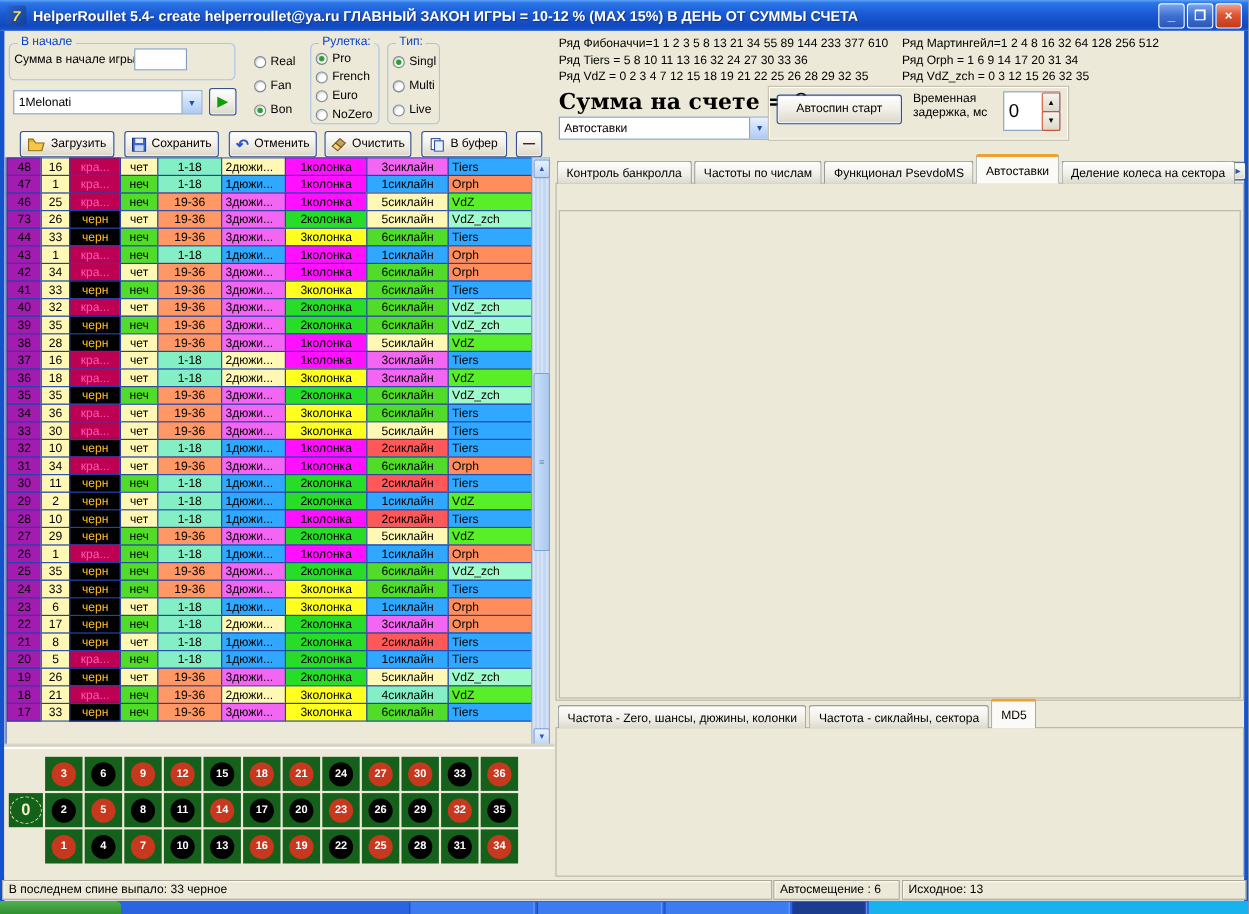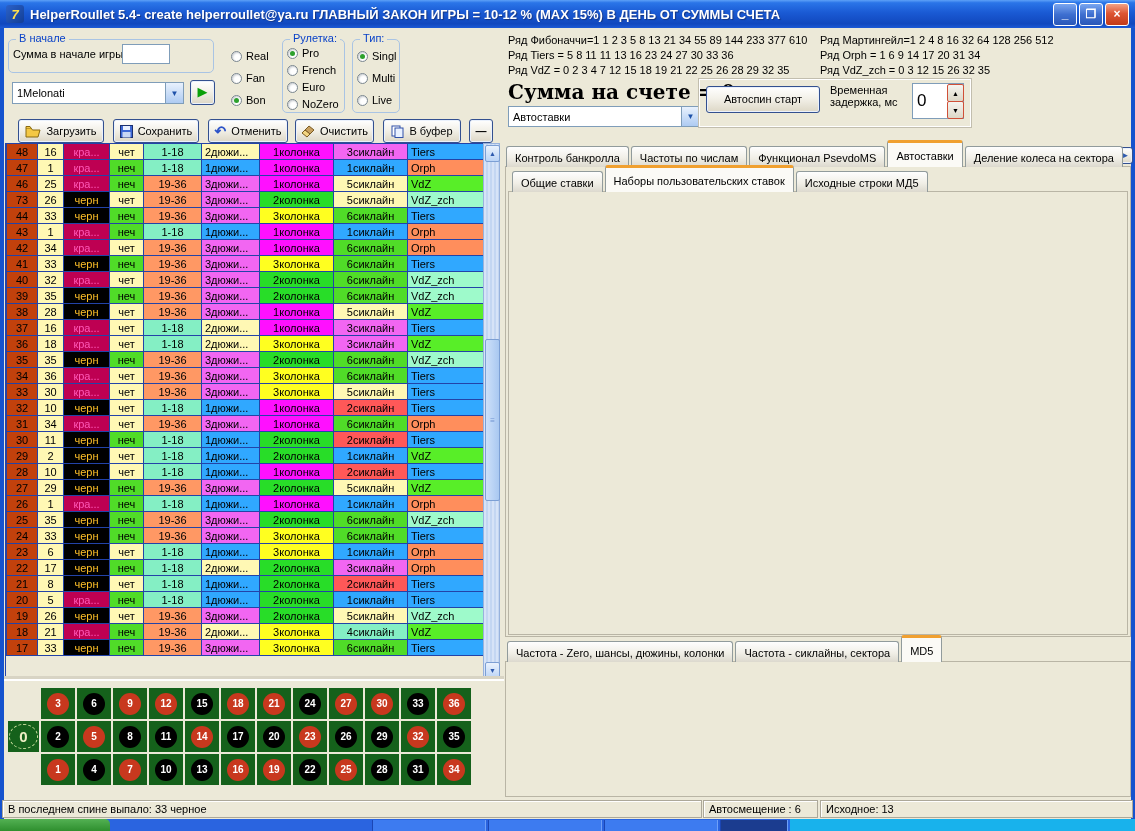--- a/index.html
+++ b/index.html
@@ -44,21 +44,21 @@
     background:linear-gradient(180deg,#FEFEFE,#F1EFE7 55%,#DCD9CE);}
   .tab.active{height:23px;background:#FBFAF6;border-top:3px solid #F0A030;font-weight:normal;position:relative;z-index:3;}
   
   #history-table{position:absolute;left:5px;top:143px;width:478px;height:540px;overflow:hidden;
     border-left:1px solid #2343A8;}
   .trow{display:grid;grid-template-columns:32px 26px 46px 34px 58px 58px 74px 74px 76px;height:17px;margin-top:-1px;}
   .trow:first-child{margin-top:0;}
   .tcell{border:1px solid #2343A8;margin-left:-1px;box-sizing:border-box;display:flex;align-items:center;
     justify-content:center;overflow:hidden;white-space:nowrap;font-size:11px;}
   .tcell:first-child{margin-left:0;}
-  .tc0{background:#c2410c;}
+  .tc0{background:#a21caf;}
   .tc1{background:#FFF8B4;}
   .tc5,.tc8{justify-content:flex-start;padding-left:3px;}
   
   .sbar{position:absolute;width:17px;background:repeating-linear-gradient(90deg,#D6E3F7 0 2px,#C3D6F2 2px 4px);
     border:1px solid #98B2DC;box-sizing:border-box;}
   .sbtn{position:absolute;left:1px;width:13px;height:15px;border:1px solid #7C9FD4;border-radius:2px;
     background:linear-gradient(180deg,#EAF2FD,#BBD4F6);color:#2E5AAE;font-size:7px;display:flex;
     align-items:center;justify-content:center;}
   .sthumb{position:absolute;left:1px;width:13px;border:1px solid #7C9FD4;border-radius:2px;
     background:linear-gradient(90deg,#CDE0F9,#A9C8F1);display:flex;align-items:center;justify-content:center;
@@ -712,21 +712,21 @@
             <div class="chip black">31</div>
           </div>
           <div class="bcell">
             <div class="chip red">34</div>
           </div>
         </div>
       </div>
   </div>
 
   <div class="series" style="left:508px;top:34px">Ряд Фибоначчи=1 1 2 3 5 8 13 21 34 55 89 144 233 377 610</div>
-  <div class="series" style="left:508px;top:49px">Ряд Tiers = 5 8 11 11 13 16 23 24 27 30 33 36</div>
+  <div class="series" style="left:508px;top:49px">Ряд Tiers = 5 8 10 11 13 16 32 24 27 30 33 36</div>
   <div class="series" style="left:508px;top:64px">Ряд VdZ = 0 2 3 4 7 12 15 18 19 21 22 25 26 28 29 32 35</div>
   <div class="series" style="left:820px;top:34px">Ряд Мартингейл=1 2 4 8 16 32 64 128 256 512</div>
   <div class="series" style="left:820px;top:49px">Ряд Orph = 1 6 9 14 17 20 31 34</div>
   <div class="series" style="left:820px;top:64px">Ряд VdZ_zch = 0 3 12 15 26 32 35</div>
 
   <div id="sum-label">Сумма на счете = 0</div>
   <div class="combo" style="left:508px;top:106px;width:192px;height:21px">
     <span>Автоставки</span>
     <span class="arr">▼</span>
   </div>
@@ -747,25 +747,20 @@
       <div class="tab">Контроль банкролла</div>
       <div class="tab">Частоты по числам</div>
       <div class="tab">Функционал PsevdoMS</div>
       <div class="tab active">Автоставки</div>
       <div class="tab">Деление колеса на сектора</div>
     </div>
   <div class="xbtn" style="left:1103px;top:147px;width:15px;height:17px;color:#2E5AAE;font-size:8px">◄</div>
   <div class="xbtn" style="left:1118px;top:147px;width:15px;height:17px;color:#2E5AAE;font-size:8px">►</div>
 
   <div class="pagepanel" style="left:508px;top:191px;width:620px;height:444px"></div>
-  <div class="tabstrip" style="left:512px;top:169px;height:23px;z-index:2" id="tabs-sub">
-      <div class="tab">Общие ставки</div>
-      <div class="tab active">Наборы пользовательских ставок</div>
-      <div class="tab">Исходные строки МД5</div>
-    </div>
 
   <div class="xbtn" style="left:513px;top:196px;width:180px;height:37px">
     <span class="gcirc" style="font-size:7px">ПН</span>
     <span style="width:130px">Автоставка пользовательский набор</span>
   </div>
   <div class="xbtn" style="left:697px;top:196px;width:114px;height:37px">
     <svg width="18" height="15" viewBox="0 0 16 13">
         <path d="M1 3 L6 3 L7.5 5 L15 5 L13 12 L1 12 Z" fill="#F4C844" stroke="#8A6A10"></path>
         <path d="M1 3 L1 1.5 L5 1.5 L6 3" fill="#F4C844" stroke="#8A6A10"></path>
       </svg>

